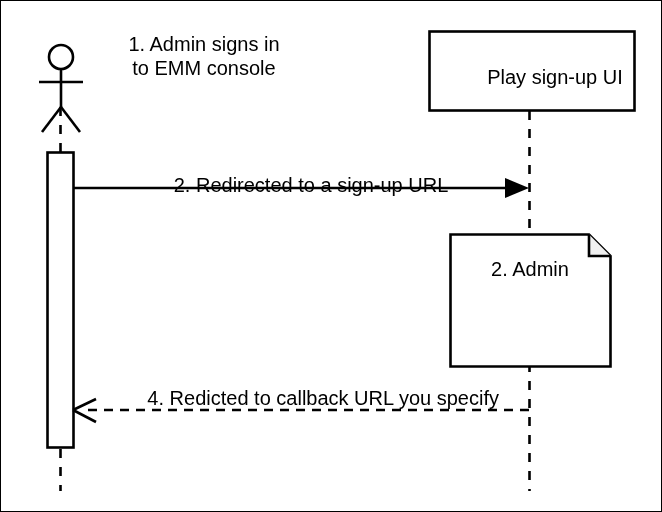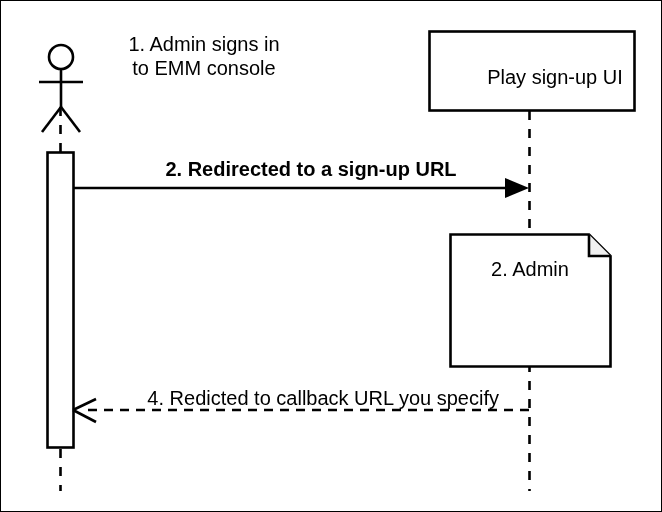--- a/index.html
+++ b/index.html
@@ -49,23 +49,22 @@
   }
   
   #actor-caption {
     left: 86px;
     top: 31px;
     width: 234px;
   }
   
   #message-2-label {
     left: 110px;
-    top: 156px;
+    top: 172px;
     width: 400px;
-    font-weight: bold;
   }
   
   #message-4-label {
     left: 78px;
     top: 385px;
     width: 420px;
     text-align: right;
   }
   
   #note-text {

